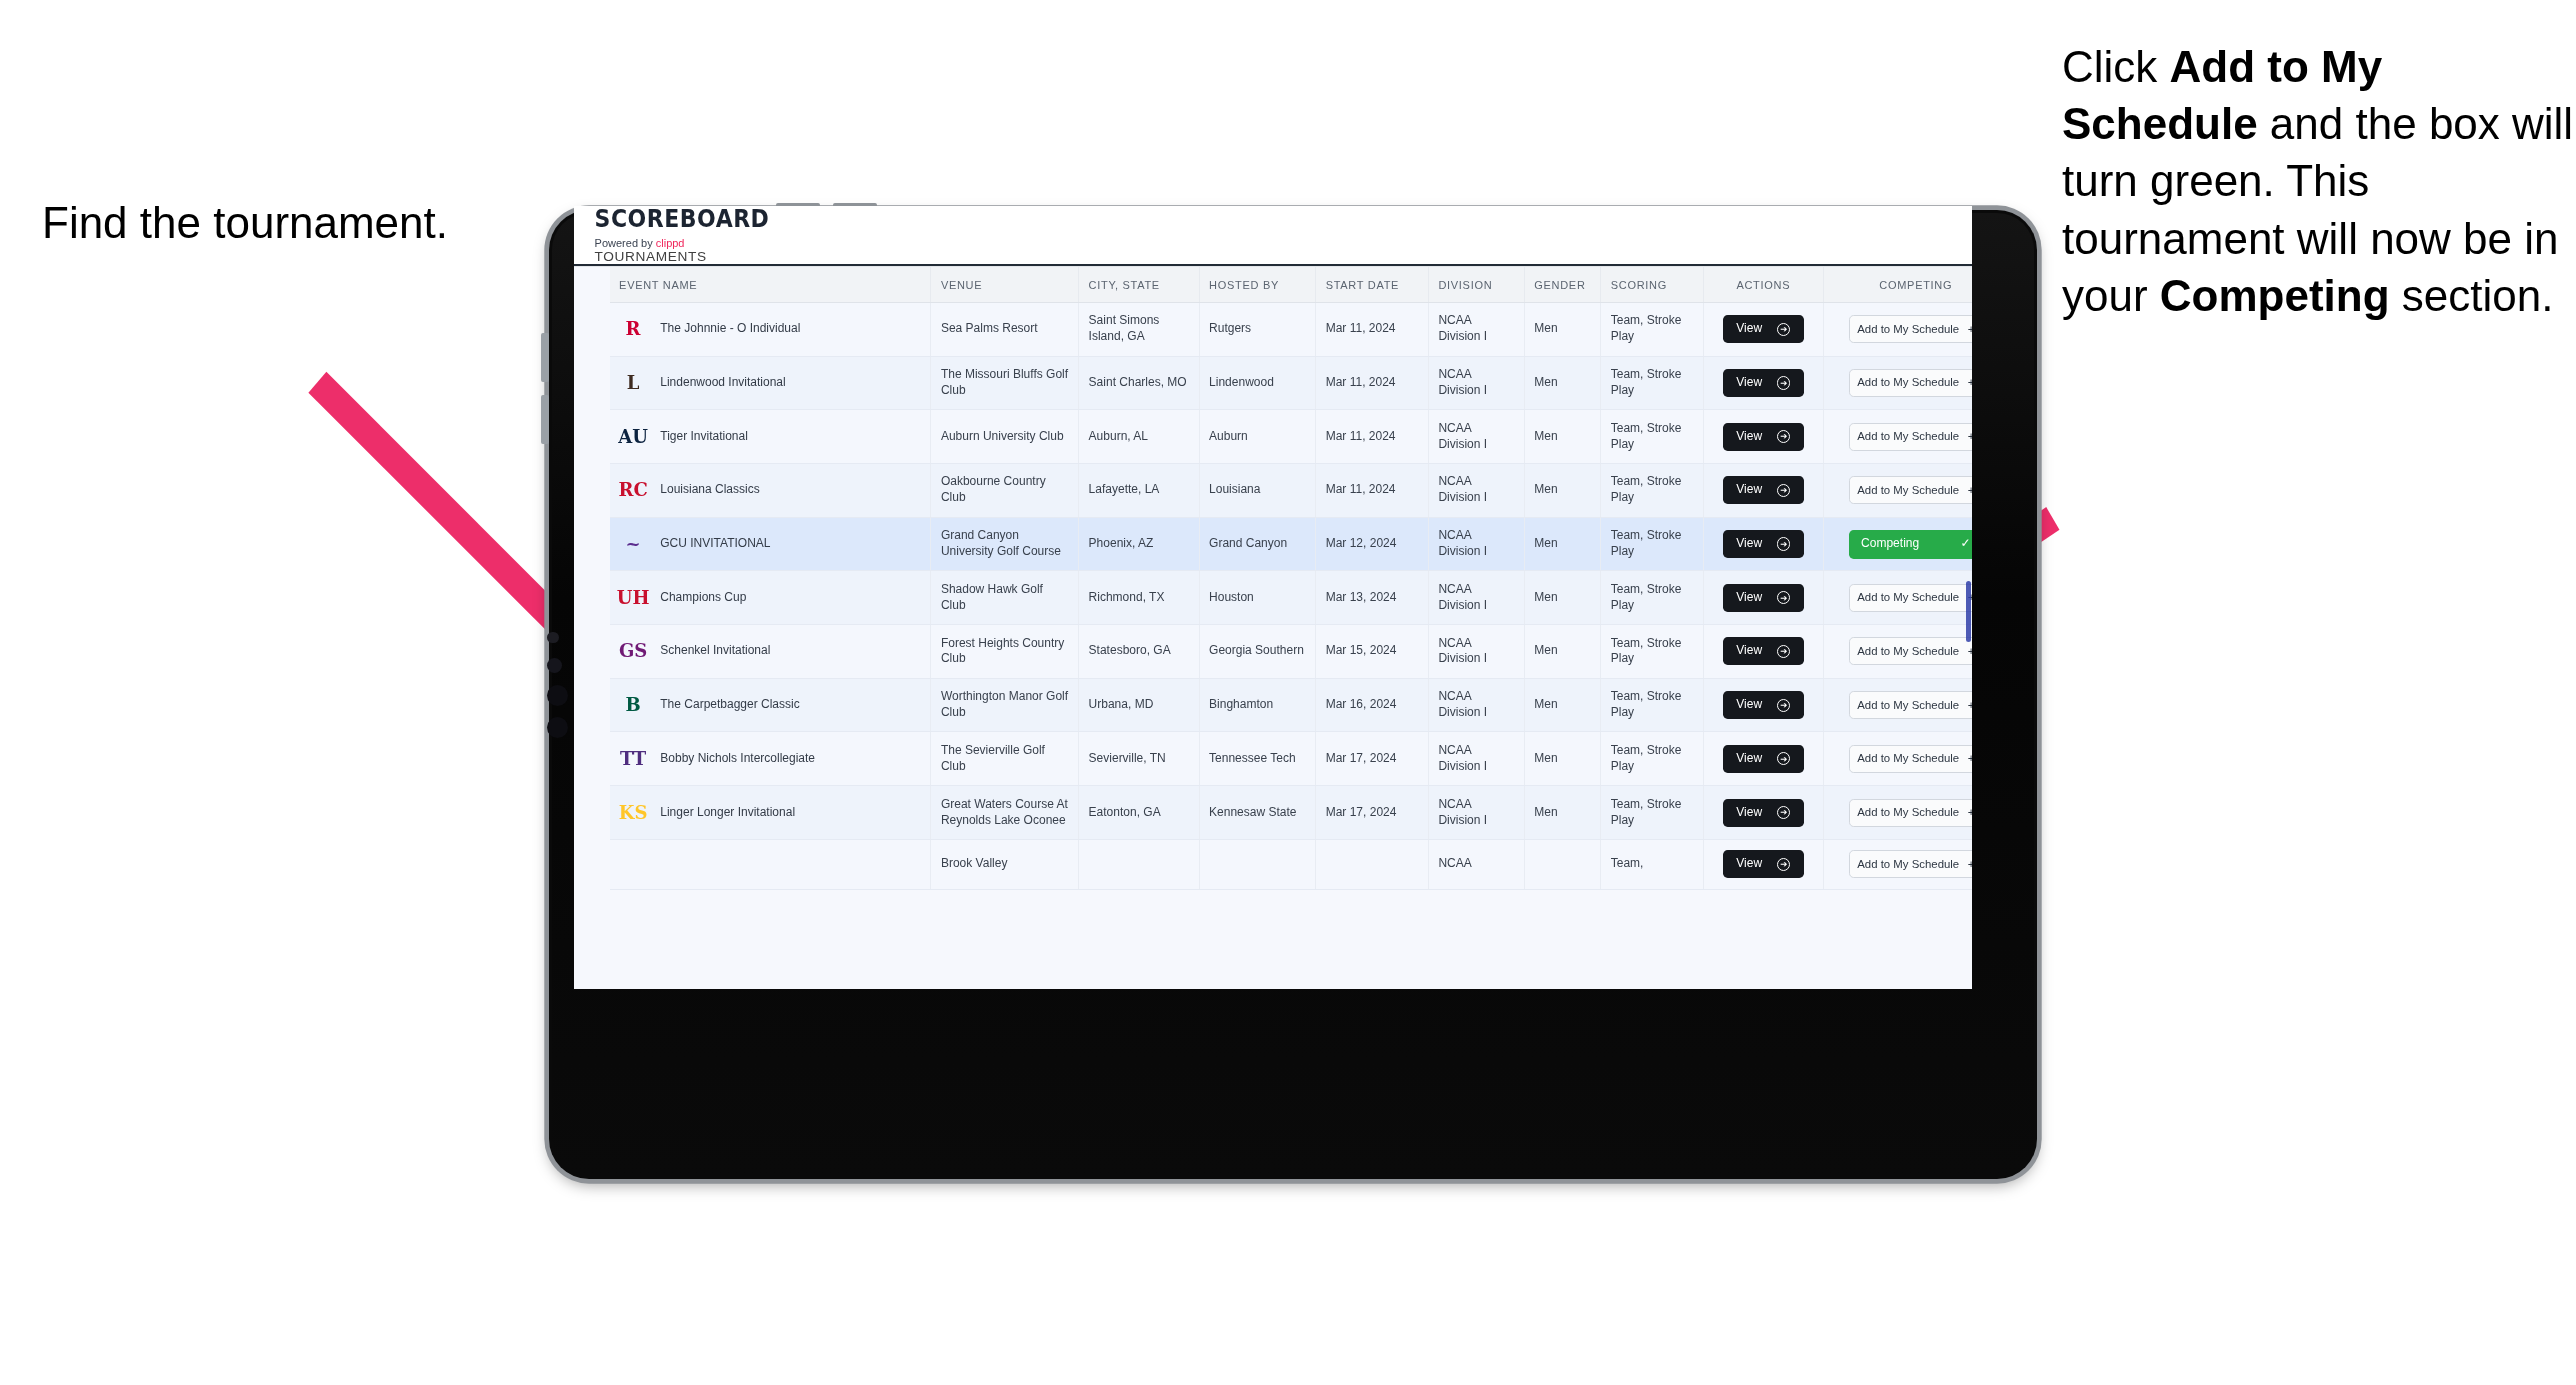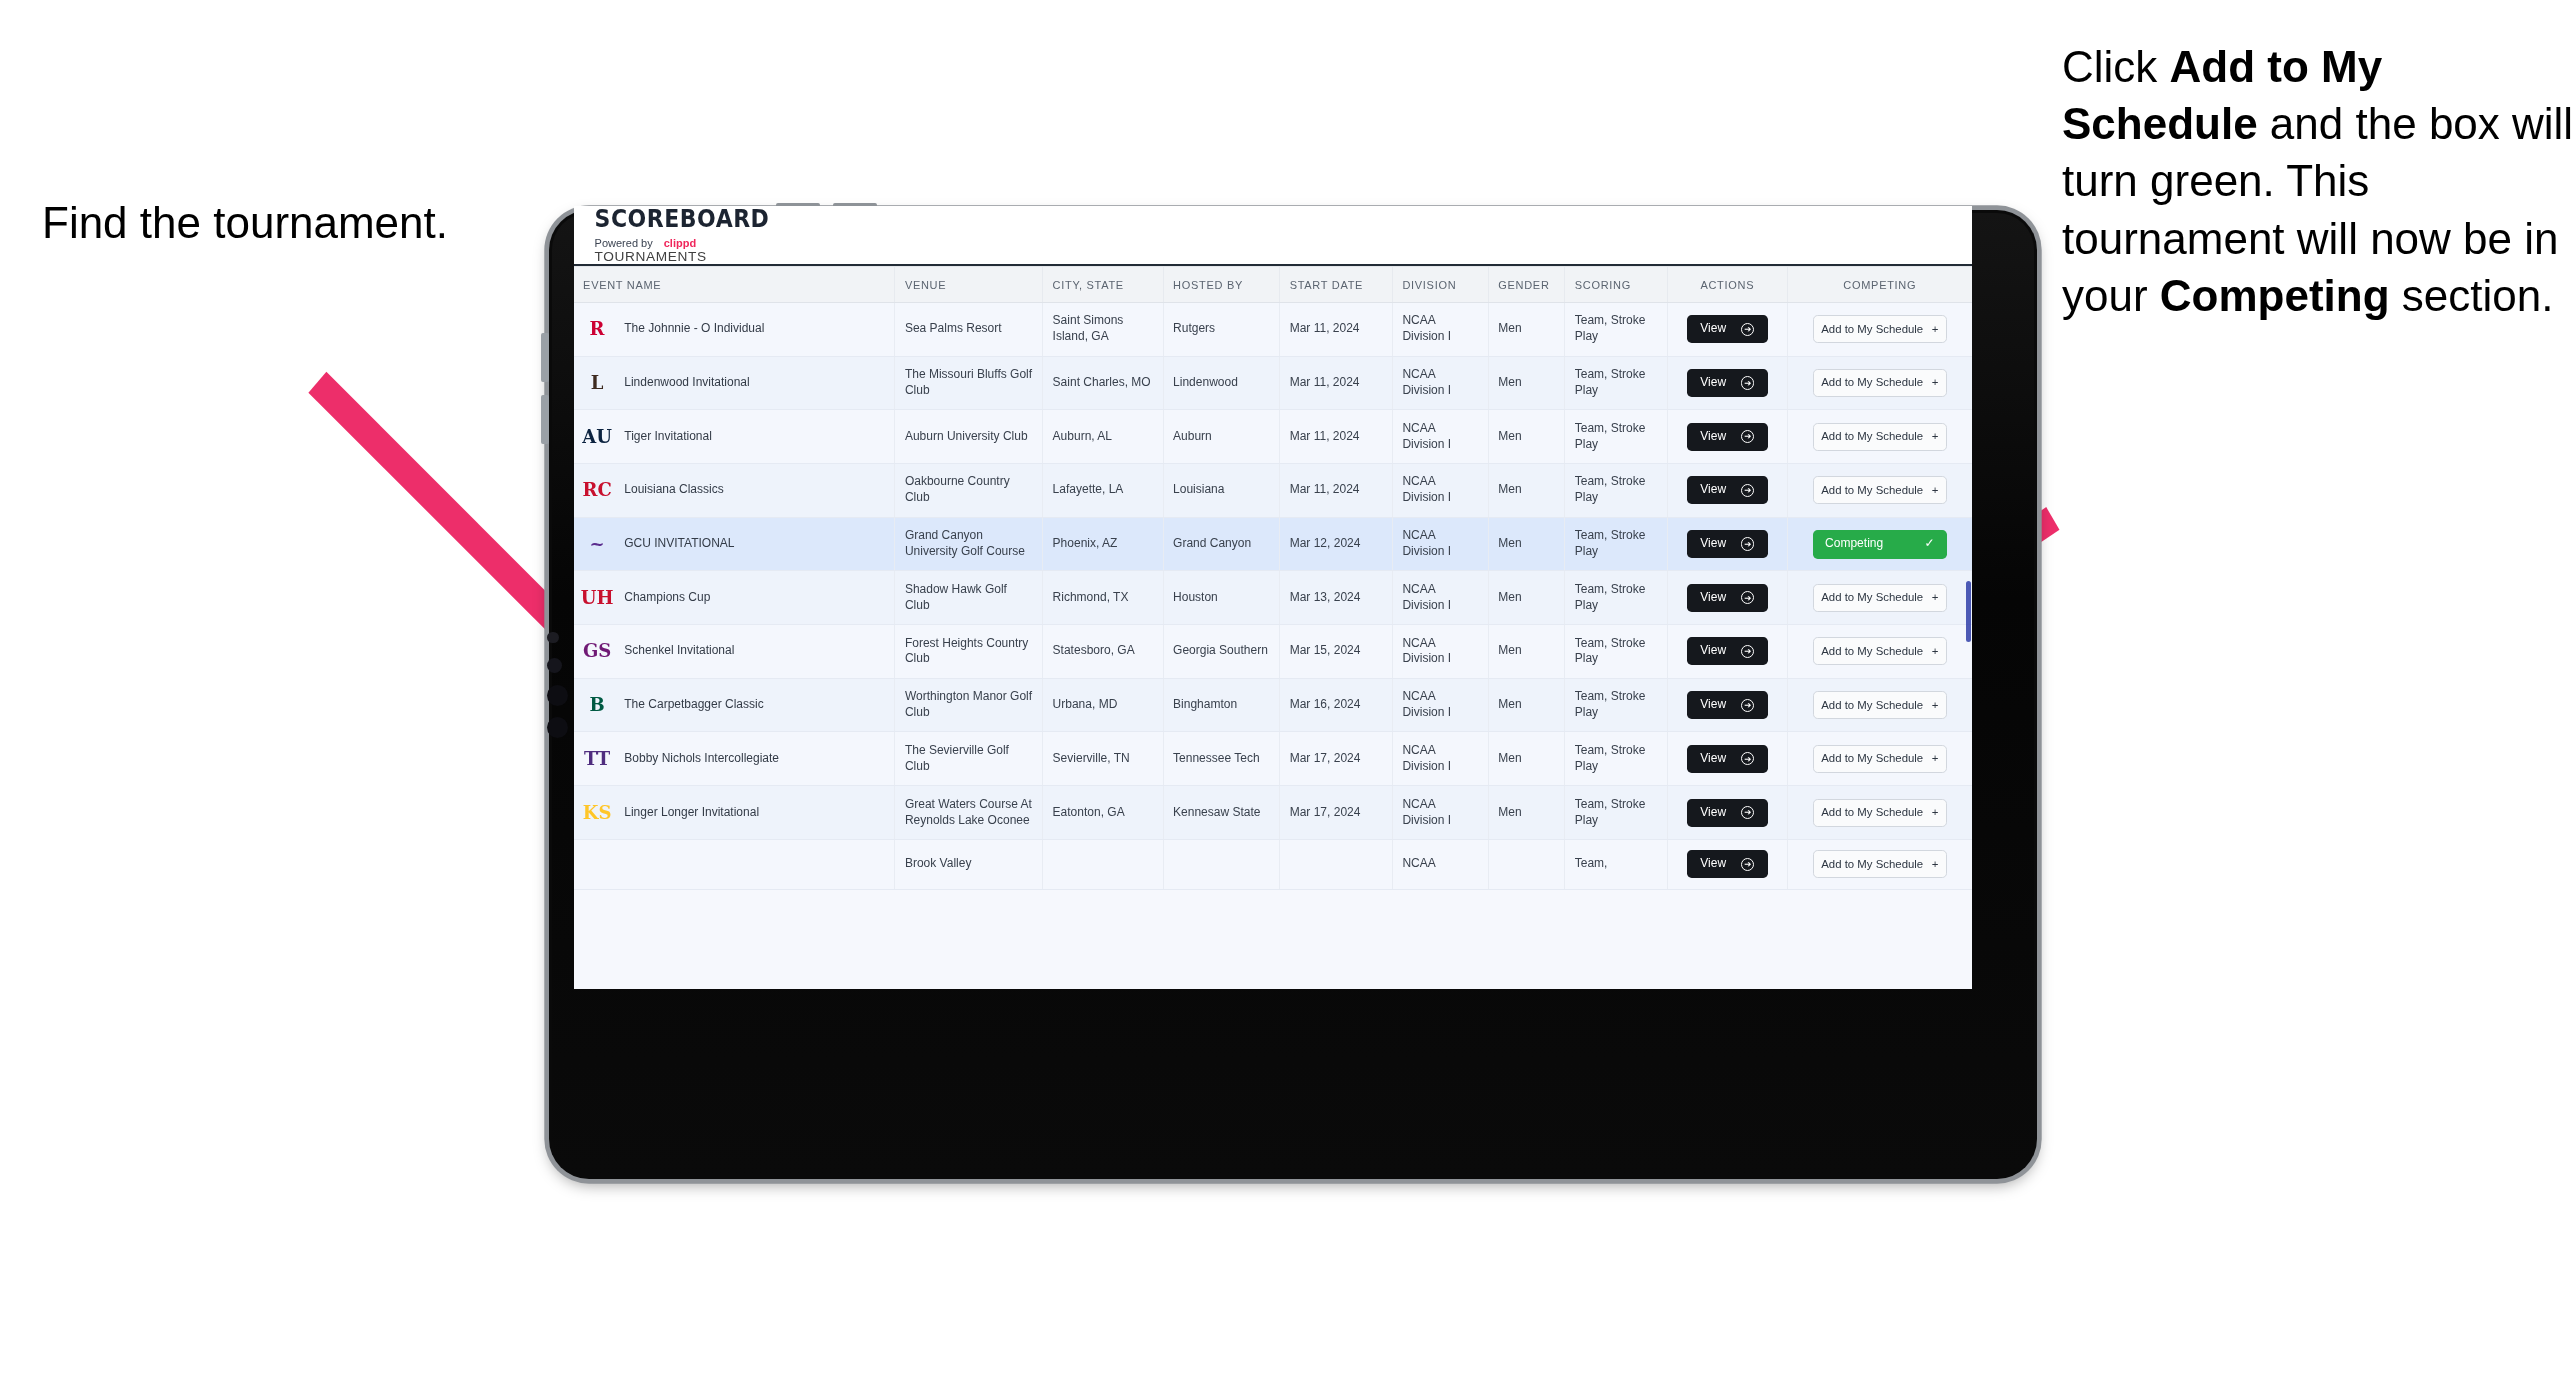--- a/index.html
+++ b/index.html
@@ -46,37 +46,37 @@
 
   
   #topbar { position:relative; height:61px; background:#ffffff;
             display:flex; align-items:stretch; border-bottom:0.9px solid #e3e6ea;flex-direction:column; }
   #brand { display:flex; flex-direction:column; justify-content:center;
            padding:0 17px 0 21px; }
   #brand-main { font-size:22px; font-weight:bold; letter-spacing:0.5px;
                 color:#1c2431; font-family:"DejaVu Sans", sans-serif;
                 transform:scaleY(1.15); transform-origin:left center; }
   #brand-sub { font-size:11px; color:#3c4452; margin-top:5.7px; }
-  #brand-sub .clippd { color:#f0265b; font-weight:bold;margin-left:8px; }
+  #brand-sub .clippd { color:#f0265b; font-weight:normal; }
 
   .navtab { display:flex; align-items:center; padding:0 21px; font-size:13.7px;
             letter-spacing:0.6px; color:#404040; cursor:pointer;
             border-bottom:2.8px solid transparent; }
   .navtab.active { border-bottom:2.8px solid #222b36; font-weight:500; }
 
   #topbar-right { margin-left:auto; display:flex; align-items:center;
                   gap:13.2px; padding-right:24.6px; font-size:12.8px; color:#2b3440; }
   #avatar { width:24.6px; height:24.6px; border-radius:50%; background:#eceef1;
             display:flex; align-items:center; justify-content:center;
             color:#7a828d; font-size:11.4px; }
   .tb-link { cursor:pointer; }
   .tb-sep { color:#b9bec5; }
 
   
-  #tablewrap { position:relative; height:723px; overflow:hidden; background:#f6f8fd; }
+  #tablewrap { position:relative; height:723px; overflow:hidden; background:#f6f8fd;padding-left:36px; }
   table { width:1398px; border-collapse:collapse; table-layout:fixed; }
   thead th { background:#f1f3f6; color:#5b6470; font-size:11px;
              letter-spacing:0.7px; font-weight:normal; text-align:left;
              padding:11.4px 9.5px; border-bottom:0.9px solid #dfe3e9;
              border-right:0.9px solid #e7eaef; }
   thead th:last-child { border-right:none; text-align:center; }
   thead th.c-actions { text-align:center; }
 
   tbody td { font-size:12px; color:#39414d; padding:10.4px 9.5px;
              border-bottom:0.9px solid #e5eaf3; border-right:0.9px solid #e8ecf3;

